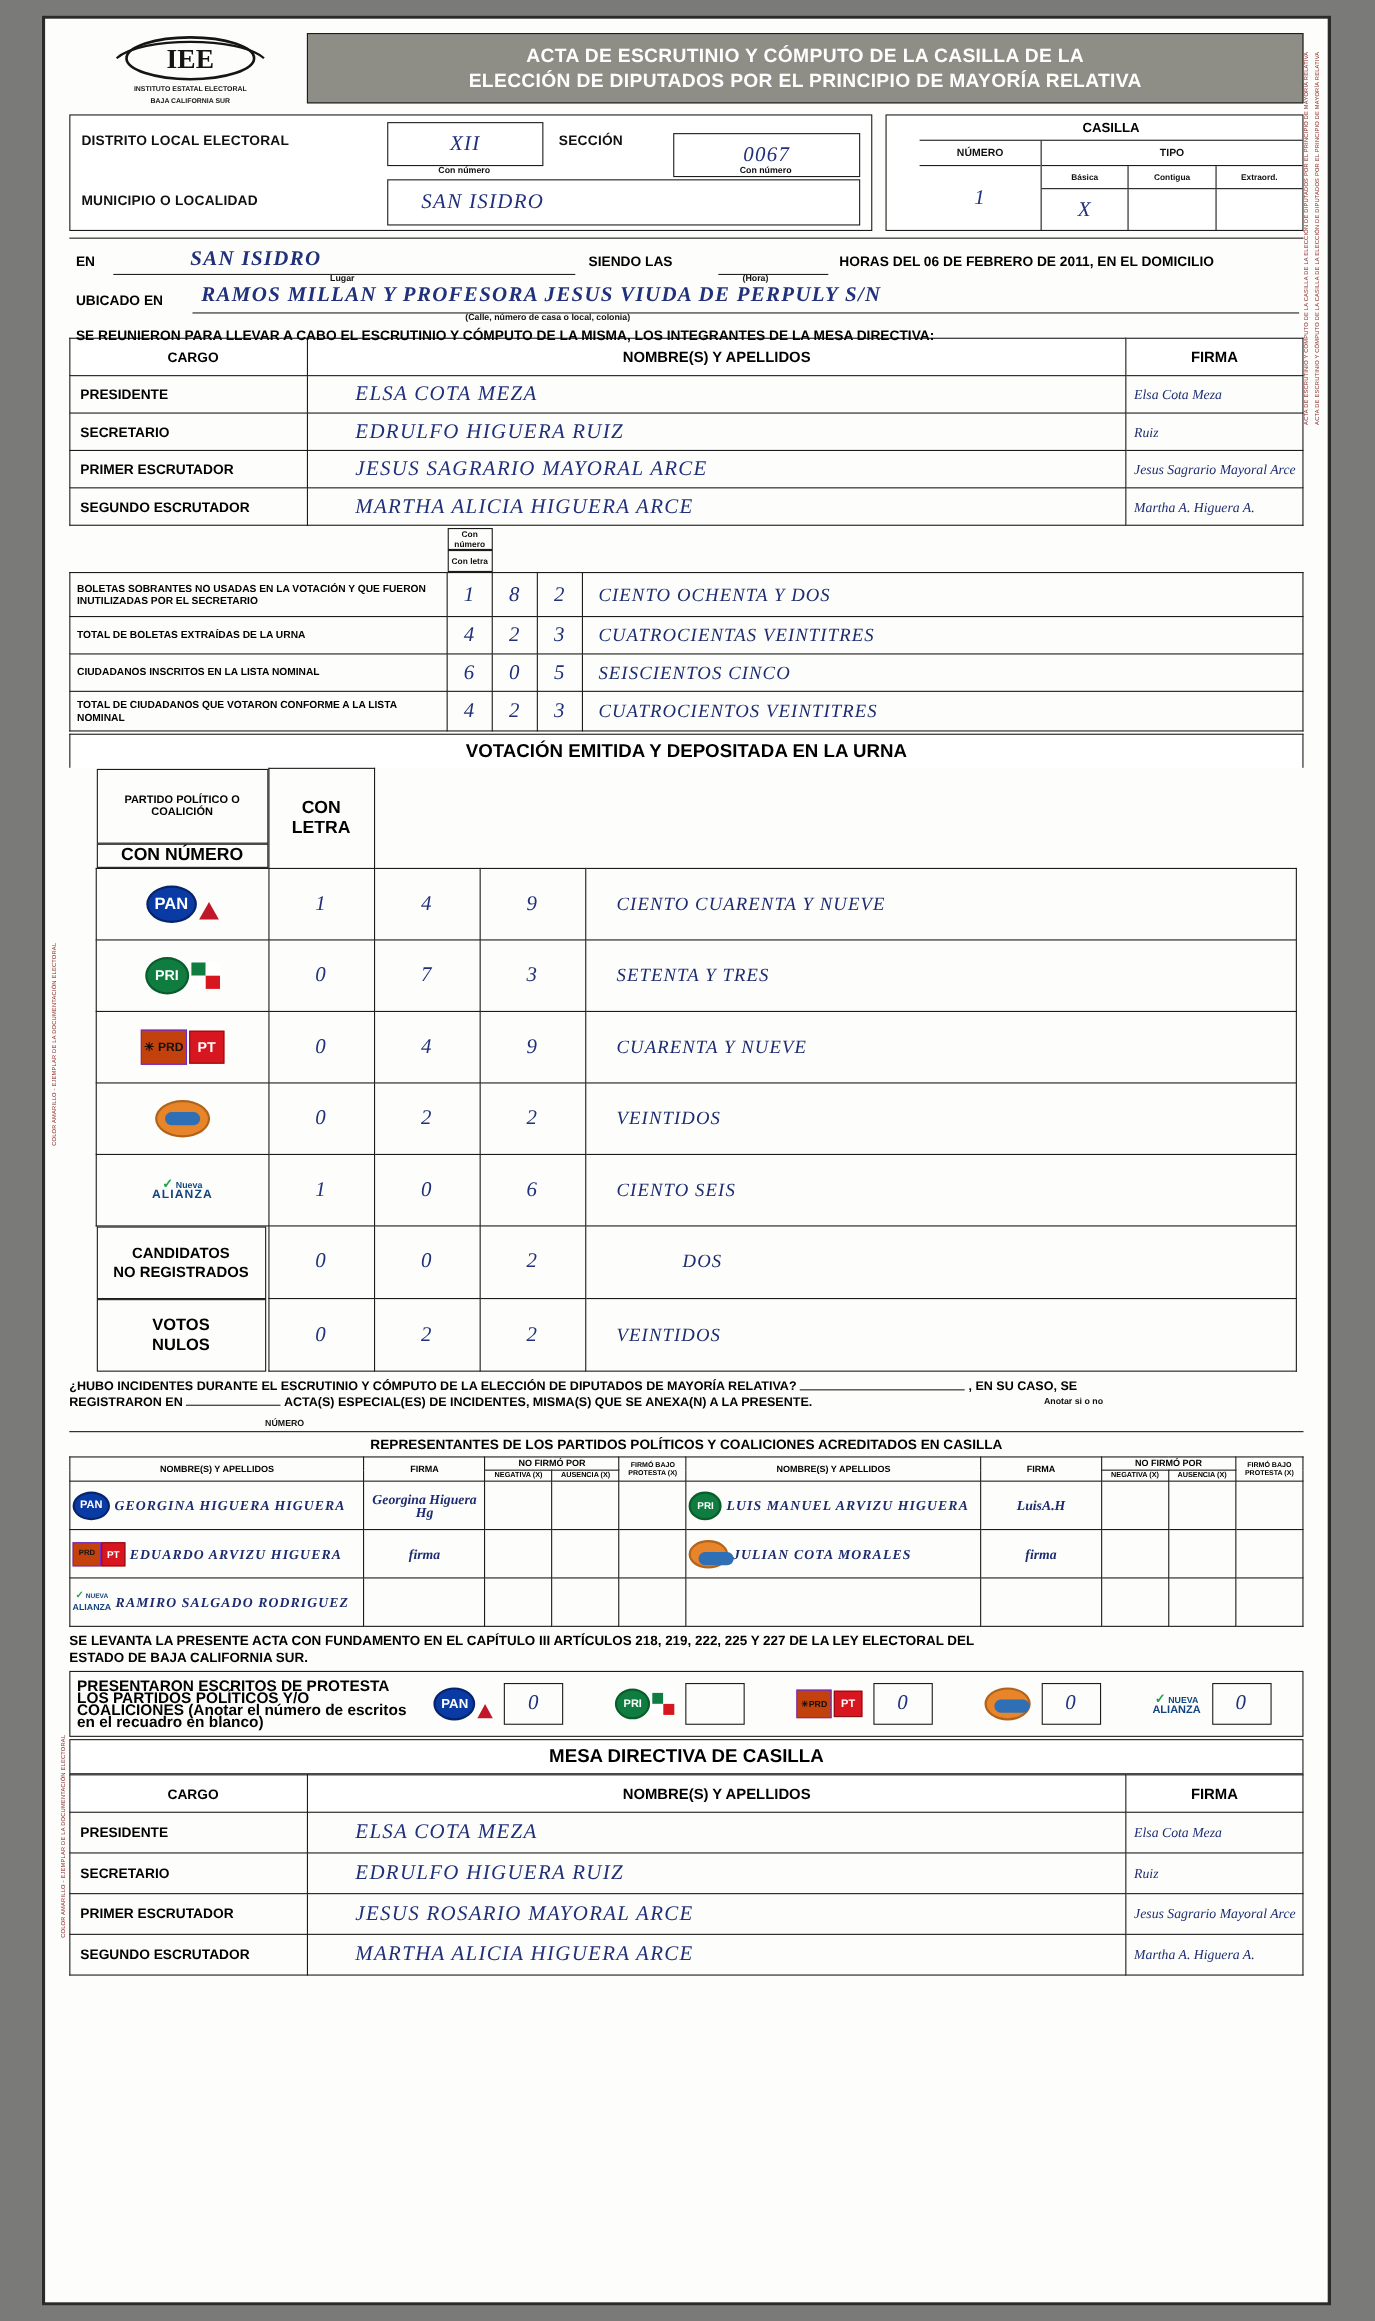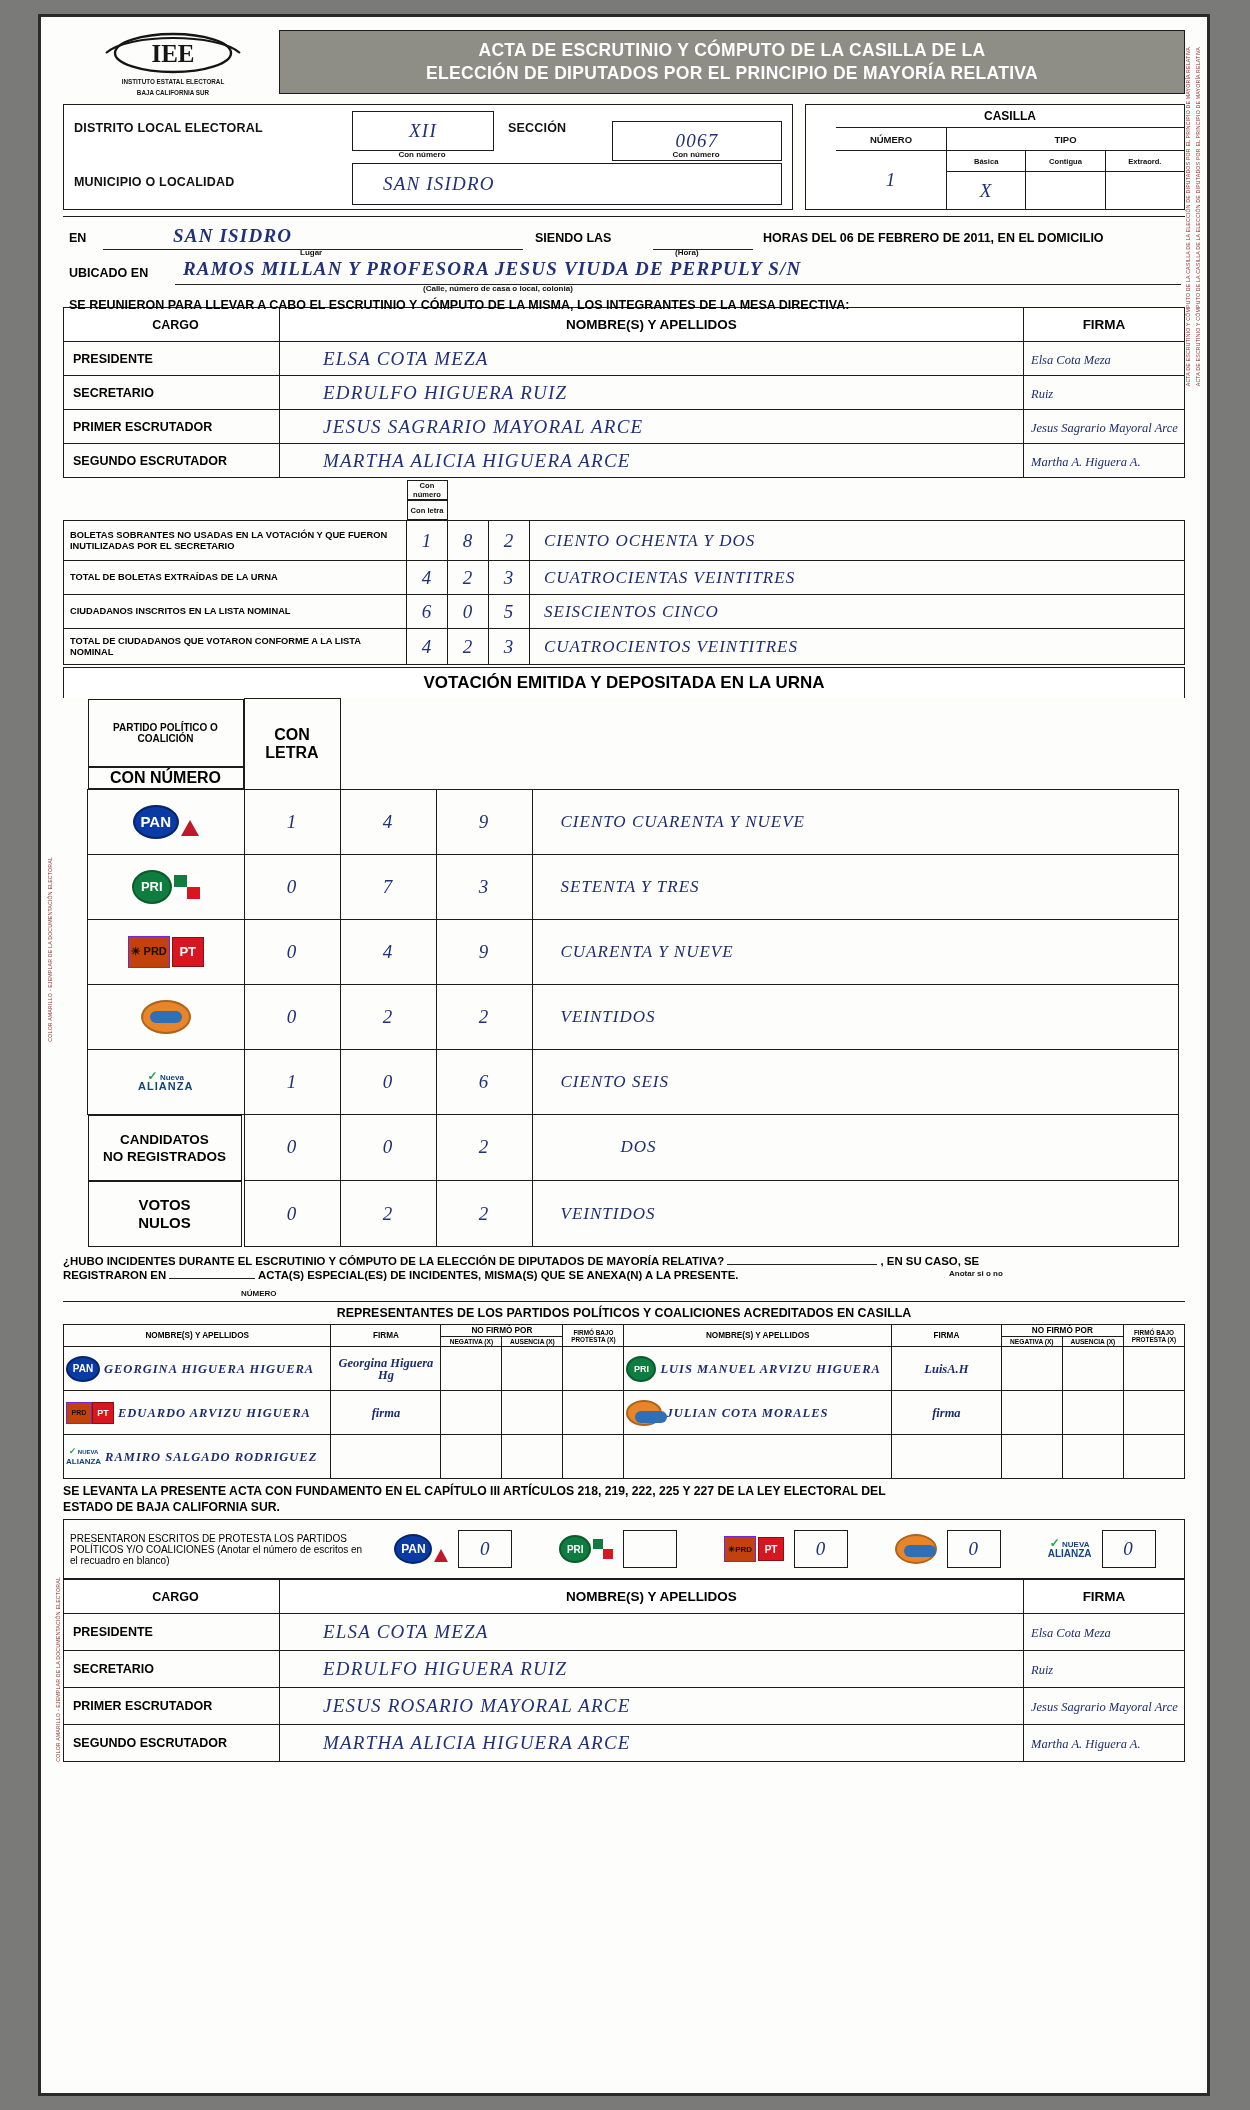--- a/index.html
+++ b/index.html
@@ -71,21 +71,21 @@
   .naT{color:#1ea24a;font-size:12px;}
 
   
   .rep td,.rep th{border:1.3px solid #1c1c1c;font-size:8.2px;font-weight:bold;text-align:center;}
   .rep .nm{width:238px;}
   .rep .fm{width:96px;}
   .rep .x{width:52px;}
 
   
   .prot{border:1.5px solid #1c1c1c;height:58px;display:flex;align-items:center;}
-  .protcap{width:300px;font-size:10px;font-weight:normal;padding:0 6px;line-height:11px;}
+  .protcap{width:300px;font-size:14px;font-weight:bold;padding:0 6px;line-height:11px;}
   .protbox{width:52px;height:36px;border:1.3px solid #1c1c1c;margin:0 10px;display:flex;align-items:center;justify-content:center;}
 
   
   .vert{position:absolute;writing-mode:vertical-rl;transform:rotate(180deg);font-size:5.2px;color:#8b2a2a;letter-spacing:.2px;white-space:nowrap;}
   .vert.l{left:6px;top:840px;}
   .vert.l2{left:14px;top:1560px;}
   .vert.r{right:6px;top:30px;color:#8b2a2a;}
   .vert.r2{right:16px;top:30px;}
 </style>
 </head>
@@ -502,20 +502,21 @@
           </div>
           <div style="display:flex;align-items:center;">
             <div class="na"><span class="naT">✓</span> NUEVA<br><span style="font-size:10px;">ALIANZA</span></div>
             <div class="protbox">
                 <span class="hand">0</span>
               </div>
           </div>
         </div>
       </div>
 
+      <div class="votHead" style="margin-top:2px;">MESA DIRECTIVA DE CASILLA</div>
       <table class="mesa">
         <tbody>
             <tr>
           <th class="c1">CARGO</th>
           <th>NOMBRE(S) Y APELLIDOS</th>
           <th class="c3">FIRMA</th>
         </tr>
         <tr style="height:37px;">
           <td class="c1">PRESIDENTE</td>
           <td><span class="hand" style="padding-left:42px;">ELSA COTA MEZA</span></td>

